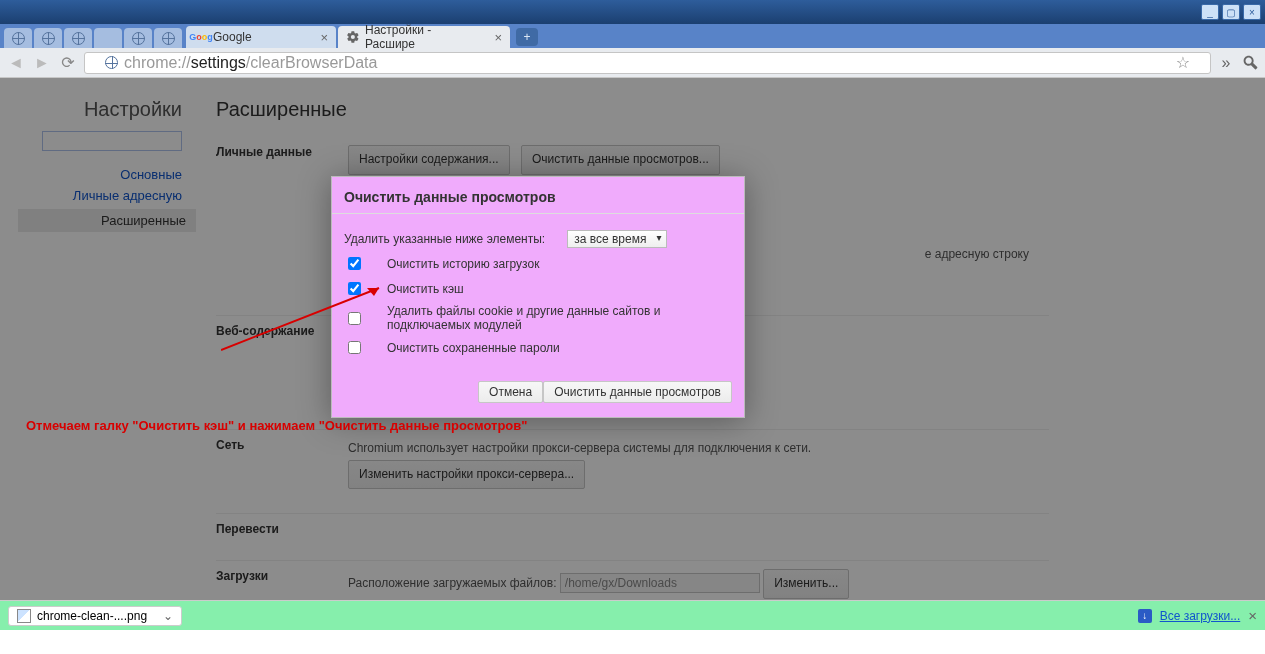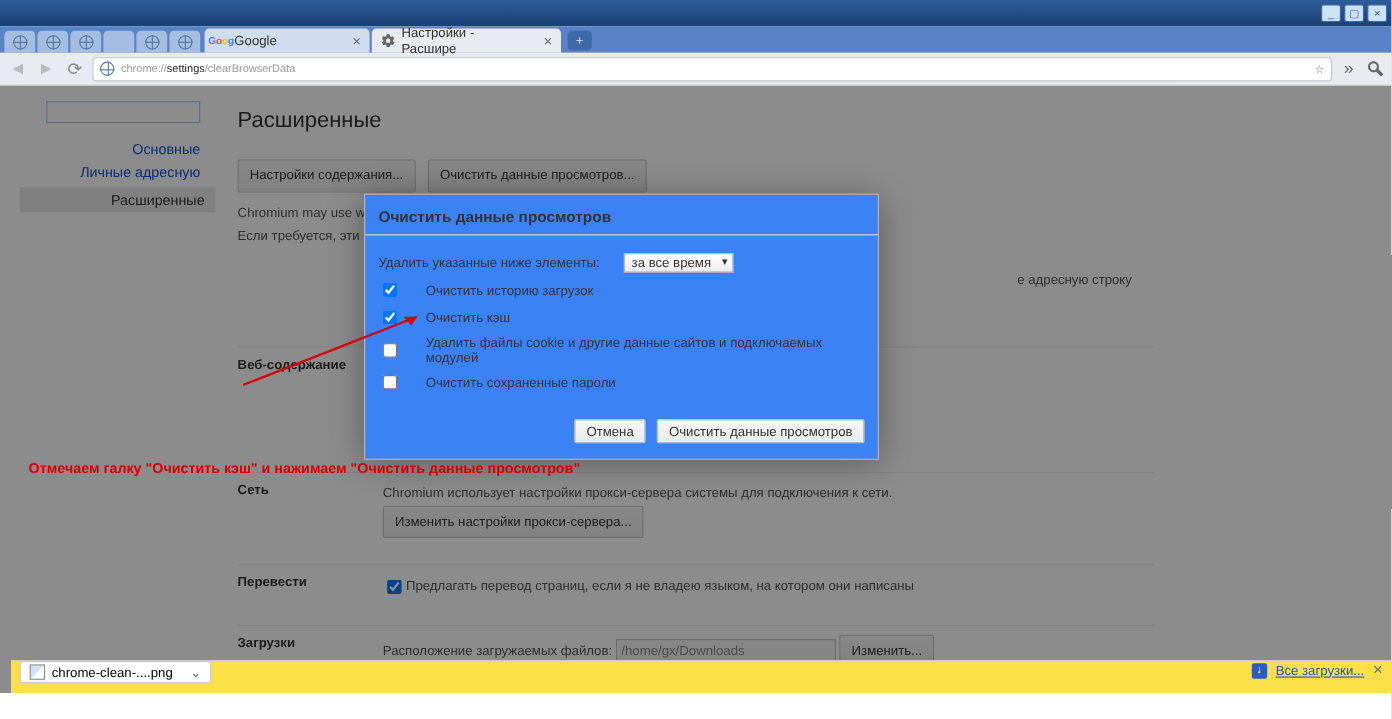--- a/index.html
+++ b/index.html
@@ -15,21 +15,21 @@
   .tab.active { background:#e8ebef; color:#333;}
   .tab .favicon { width:14px; height:14px; display:flex; align-items:center; justify-content:center; font-size:9px; font-weight:bold;}
   .tab .favicon.google { font-family:Arial; }
   .tab .favicon.google span:nth-child(1){color:#4285f4;} .tab .favicon.google span:nth-child(2){color:#ea4335;} .tab .favicon.google span:nth-child(3){color:#fbbc05;} .tab .favicon.google span:nth-child(4){color:#4285f4;}
   .tab .close-x { color:#666; font-size:13px; margin-left:8px; cursor:pointer;}
   .new-tab-btn { width:22px; height:18px; background:#3f6aa5; border-radius:4px; margin:0 0 2px 6px; display:flex; align-items:center; justify-content:center; color:#dbe7f5; font-size:12px; cursor:pointer;}
   
   .toolbar { height:30px; background:#e8ebef; border-bottom:1px solid #c7c7c7; display:flex; align-items:center; padding:0 6px; gap:6px;}
   .nav-btn { width:20px; height:20px; display:flex; align-items:center; justify-content:center; color:#888; cursor:pointer;}
   .nav-btn.disabled { color:#bbb; cursor:default;}
-  .omnibox { flex:1; height:22px; border:1px solid #c5c5c5; border-radius:3px; background:#fff; display:flex; align-items:center; padding:0 6px; font-size:10px; color:#444;}
+  .omnibox { flex:1; height:22px; border:1px solid #c5c5c5; border-radius:3px; background:#fff; display:flex; align-items:center; padding:0 20px; font-size:16px; color:#444;}
   .omnibox .url-part { color:#999;}
   .omnibox .url-hl { color:#222;}
   .omnibox .spacer { flex:1;}
   .omnibox-star { color:#888; cursor:pointer;}
   .tool-icon { width:18px; height:18px; color:#666; cursor:pointer; display:flex; align-items:center; justify-content:center;}
   
   .page-wrap { position:relative; width:1265px; height:552px; overflow:hidden;}
   .page-content { position:absolute; left:18px; top:0; right:196px; bottom:0; display:flex; background:#fff;}
   .dim-overlay { position:absolute; inset:0; background:rgba(0,0,0,0.45); pointer-events:none;}
   .sidebar { width:178px; padding:14px 14px 0 0; text-align:right; font-size:13px; color:#333;}
@@ -41,33 +41,33 @@
   .main h1 { font-size:20px; font-weight:normal; color:#333; margin:6px 0 24px;}
   .section { display:flex; gap:24px; margin-bottom:24px; border-top:1px solid #eee; padding-top:8px;}
   .section:first-of-type { border-top:none; padding-top:0;}
   .section-label { width:108px; font-size:12px; color:#333; font-weight:bold; flex-shrink:0;}
   .section-body { flex:1; font-size:12px; color:#555; line-height:1.8;}
   .ui-btn { display:inline-block; padding:3px 10px; border:1px solid #c6c6c6; border-radius:2px; background:linear-gradient(#f7f7f7,#ececec); color:#333; font-size:12px; cursor:pointer; margin-right:8px;}
   .link { color:#1155cc; text-decoration:underline; cursor:pointer;}
   .chk { margin-right:4px; vertical-align:middle;}
   .text-input { border:1px solid #c6c6c6; background:#f5f5f5; color:#888; padding:2px 4px; font-size:12px; width:200px;}
   
-  .dialog { position:absolute; left:331px; top:98px; width:468px; background:#3b82f6; border:1px solid #bbb; box-shadow:0 3px 30px rgba(0,0,0,0.35); z-index:5; font-size:12px; color:#333;}
+  .dialog { position:absolute; left:331px; top:98px; width:414px; background:#f0abfc; border:1px solid #bbb; box-shadow:0 3px 30px rgba(0,0,0,0.35); z-index:5; font-size:12px; color:#333;}
   .dialog-header { padding:12px 12px 8px; font-size:14px; font-weight:bold; border-bottom:1px solid #ddd;}
   .dialog-body { padding:10px 12px;}
   .dialog-row { margin:6px 0; display:flex; align-items:center; gap:22px;}
   .dialog .select { border:1px solid #bbb; background:linear-gradient(#fff,#eee); padding:1px 20px 1px 6px; position:relative; cursor:pointer;}
   .dialog .select::after { content:"▾"; position:absolute; right:5px; top:1px; font-size:10px;}
-  .dialog-footer { padding:8px 12px 14px; display:flex; justify-content:flex-end; gap:10px;}
+  .dialog-footer { padding:8px 12px 14px; display:flex; justify-content:flex-end; }
   .dialog .ui-btn { margin:0;}
   
   .annot-text { position:absolute; left:26px; top:340px; color:#d80000; font-weight:bold; font-size:13px; z-index:6;}
   .annot-line { position:absolute; z-index:6; pointer-events:none;}
   
-  .dl-shelf { position:absolute; left:10px; right:0; bottom:0; height:30px; background:#fde047; border-top:1px solid #ccc; display:flex; align-items:flex-start; padding:0 8px; font-size:12px; z-index:7;}
+  .dl-shelf { position:absolute; left:0; right:0; bottom:0; height:30px; background:#86efac; border-top:1px solid #ccc; display:flex; align-items:center; padding:0 8px; font-size:12px; z-index:7;}
   .dl-chip { display:flex; align-items:center; gap:6px; border:1px solid #ccc; border-radius:3px; padding:2px 8px; background:#fff; cursor:pointer;}
   .dl-chip .chev { margin-left:10px; color:#666;}
   .dl-right { margin-left:auto; display:flex; align-items:center; gap:8px;}
   .dl-right .link { color:#1155cc;}
   .dl-right .close-x { color:#666; font-size:15px; cursor:pointer;}
   .arrow-down-box { width:14px; height:14px; background:#2b5bc5; color:#fff; display:flex; align-items:center; justify-content:center; font-size:10px; border-radius:2px;}
   .img-ico { width:14px; height:14px; border:1px solid #888; background:linear-gradient(135deg,#cde3ff 50%,#fff 50%);}
   .globe { width:13px; height:13px; border:1.5px solid #56749e; border-radius:50%; position:relative;}
   .globe::before { content:""; position:absolute; left:50%; top:-1px; bottom:-1px; width:1px; background:#56749e;}
   .globe::after { content:""; position:absolute; top:50%; left:-1px; right:-1px; height:1px; background:#56749e;}
@@ -141,29 +141,31 @@
   <div class="tool-icon">
     <svg class="wrench" viewBox="0 0 24 24">
         <path fill="#666" d="M22.7,19.3l-6.5-6.5c.5-1.1.8-2.4.8-3.8C17,4.6,13.4,1,9,1S1,4.6,1,9s3.6,8,8,8c1.3,0,2.6-.3,3.8-.8l6.5,6.5c.4.4,1,.4,1.4,0l2-2C23.1,20.3,23.1,19.7,22.7,19.3z M4,9c0-2.8,2.2-5,5-5s5,2.2,5,5-2.2,5-5,5S4,11.8,4,9z"></path>
       </svg>
   </div>
 </div>
 
 <div class="page-wrap">
   <div class="page-content">
     <div class="sidebar">
+      <h1>Настройки</h1>
       <input class="side-search" style="">
       <a class="nav-item">Основные</a>
       <a class="nav-item">Личные адресную</a>
       <span class="nav-item active">Расширенные</span>
     </div>
     <div class="main">
       <h1>Расширенные</h1>
 
       <div class="section">
+        <div class="section-label">Личные данные</div>
         <div class="section-body">
           <span class="ui-btn">Настройки содержания...</span>
           <span class="ui-btn">Очистить данные просмотров...</span>
           <div style="margin-top:8px;">Chromium may use web services to improve your browsing experience.</div>
           <div><span>Если требуется, эти службы можно отключить </span><span class="link">Подробнее...</span></div>
           <div style="text-align:right;padding-right:20px;margin-top:18px;">е адресную строку</div>
         </div>
       </div>
 
       <div class="section" style="margin-top:50px;">
@@ -178,23 +180,20 @@
       <div class="section">
         <div class="section-label">Сеть</div>
         <div class="section-body">
           <div>Chromium использует настройки прокси-сервера системы для подключения к сети.</div>
           <span class="ui-btn">Изменить настройки прокси-сервера...</span>
         </div>
       </div>
 
       <div class="section">
         <div class="section-label">Перевести</div>
-        <div class="section-body">
-          <label><input type="checkbox" class="chk" checked="" style=""><span>Предлагать перевод страниц, если я не владею языком, на котором они написаны</span></label>
-        </div>
       </div>
 
       <div class="section">
         <div class="section-label">Загрузки</div>
         <div class="section-body">
           <div>
             <span>Расположение загружаемых файлов:</span>
             <input class="text-input" value="/home/gx/Downloads" style="">
             <span class="ui-btn">Изменить...</span>
           </div>

